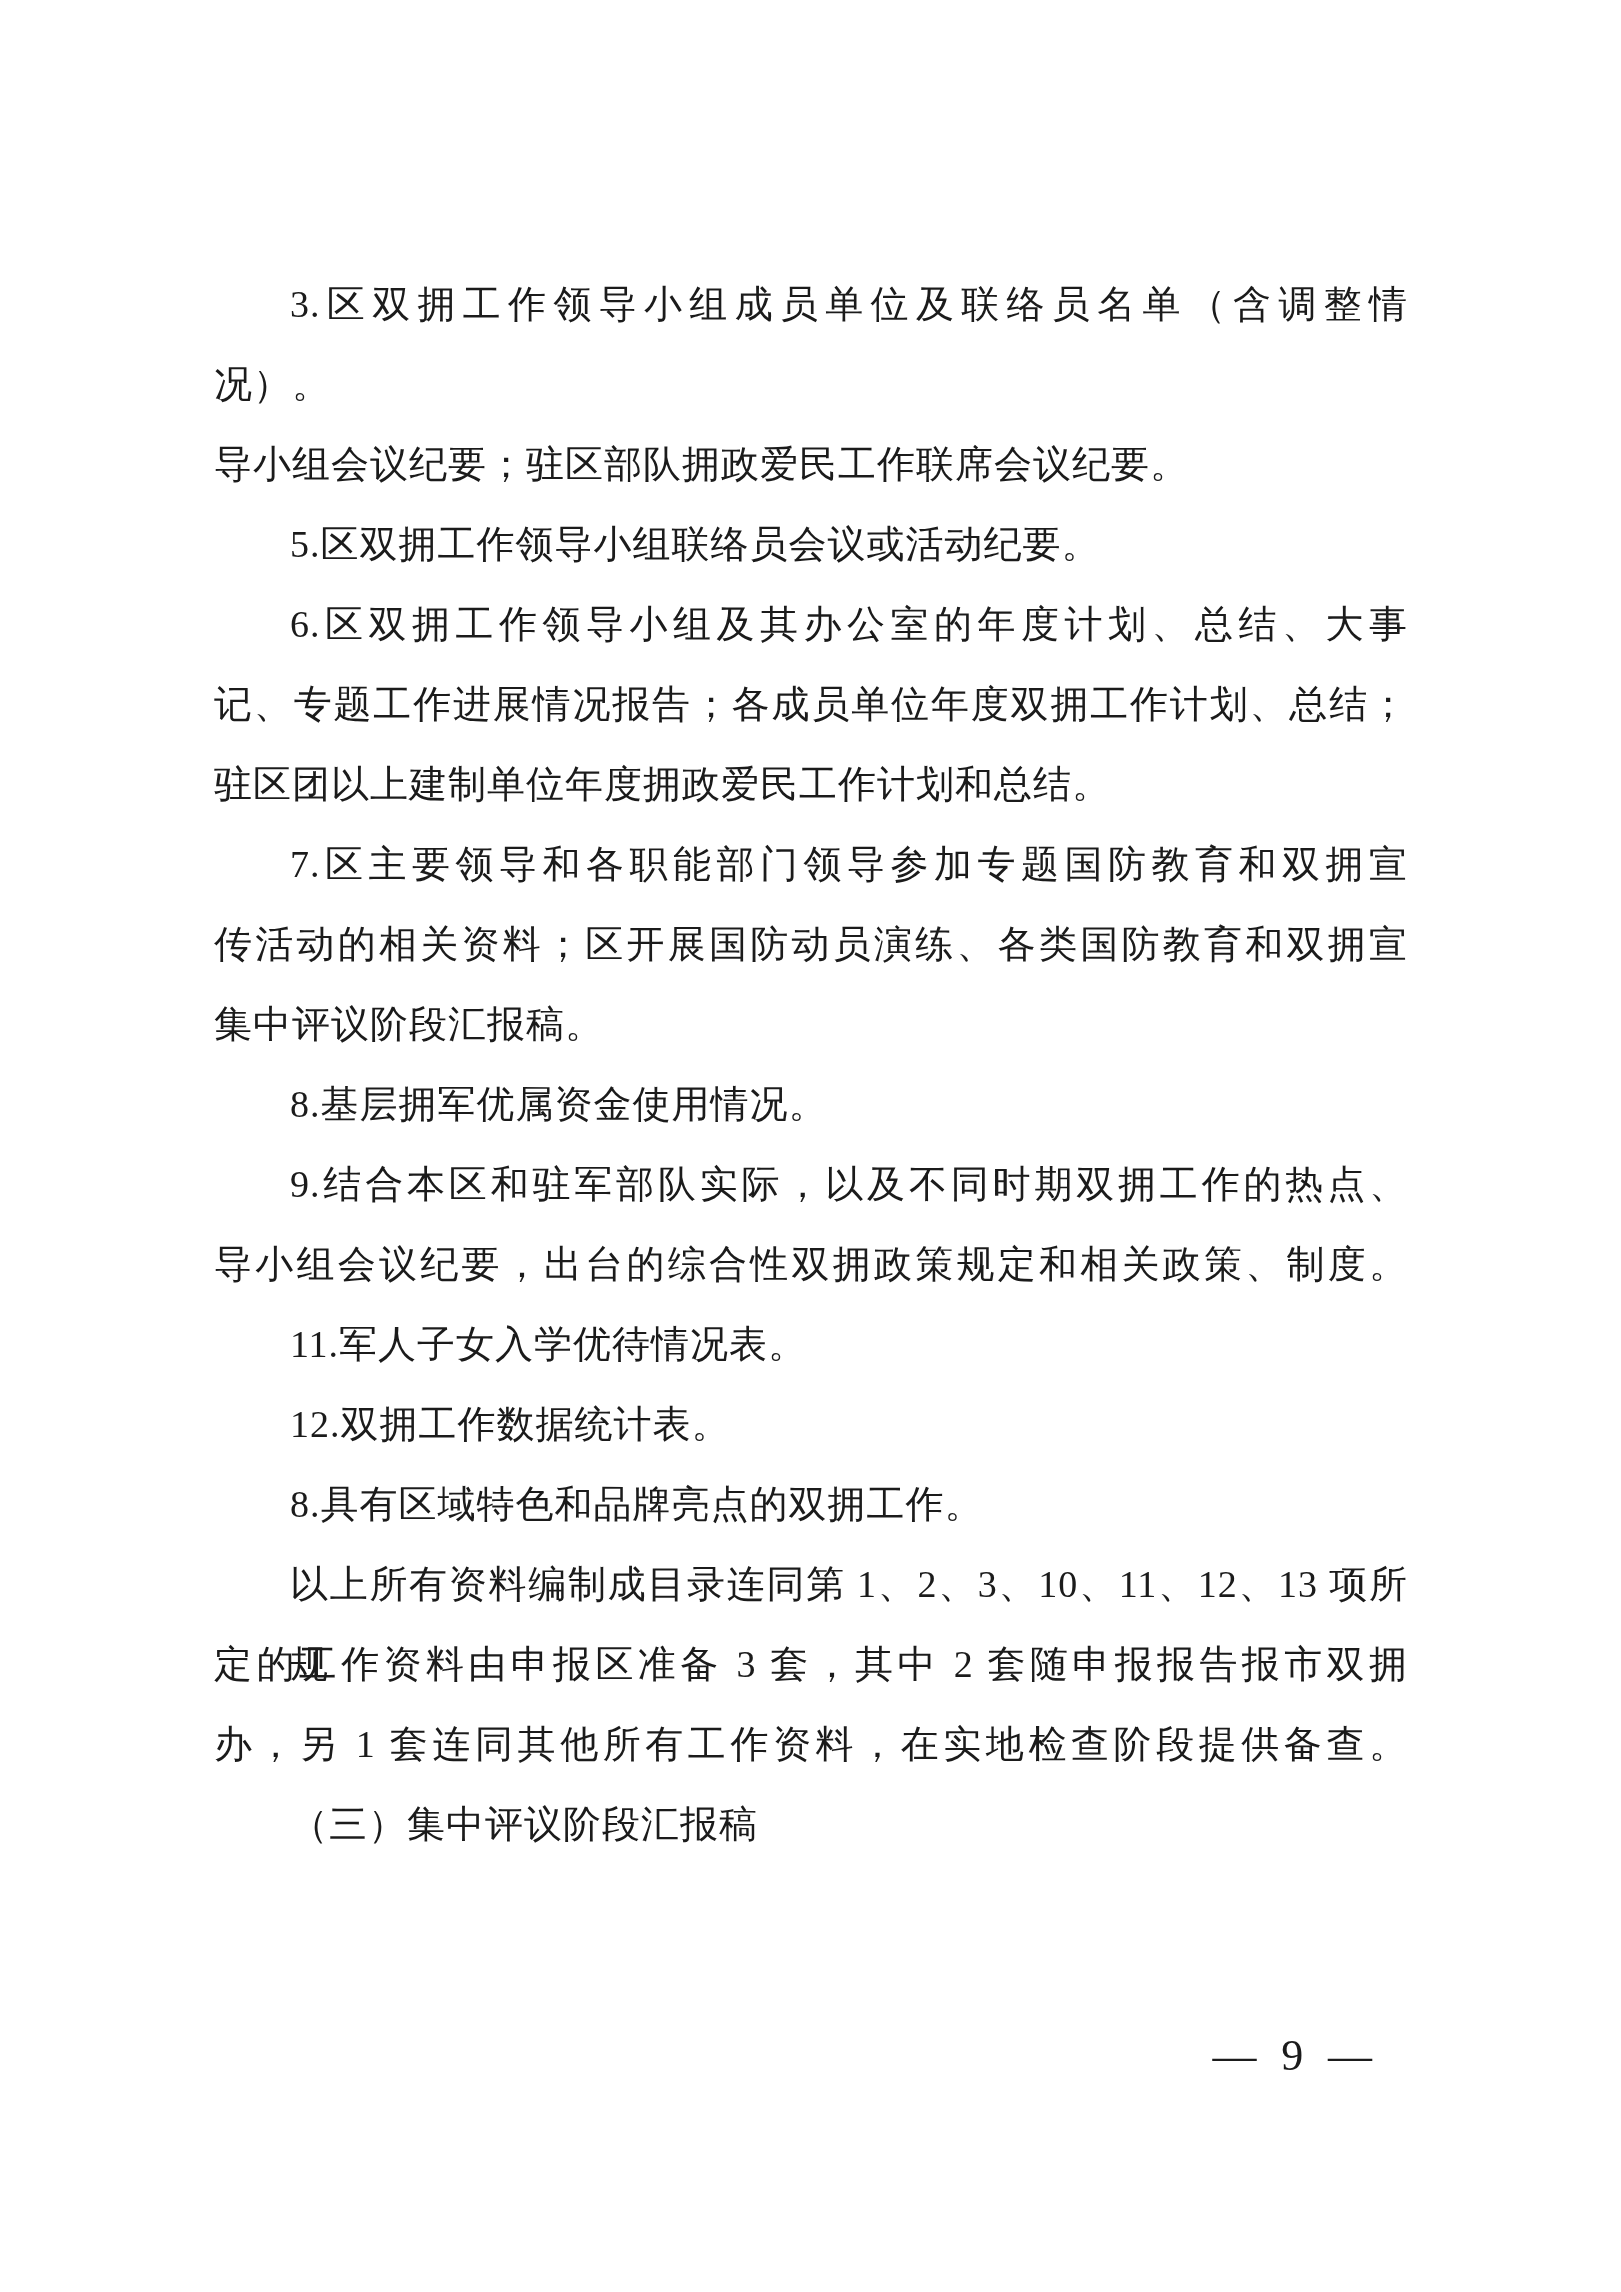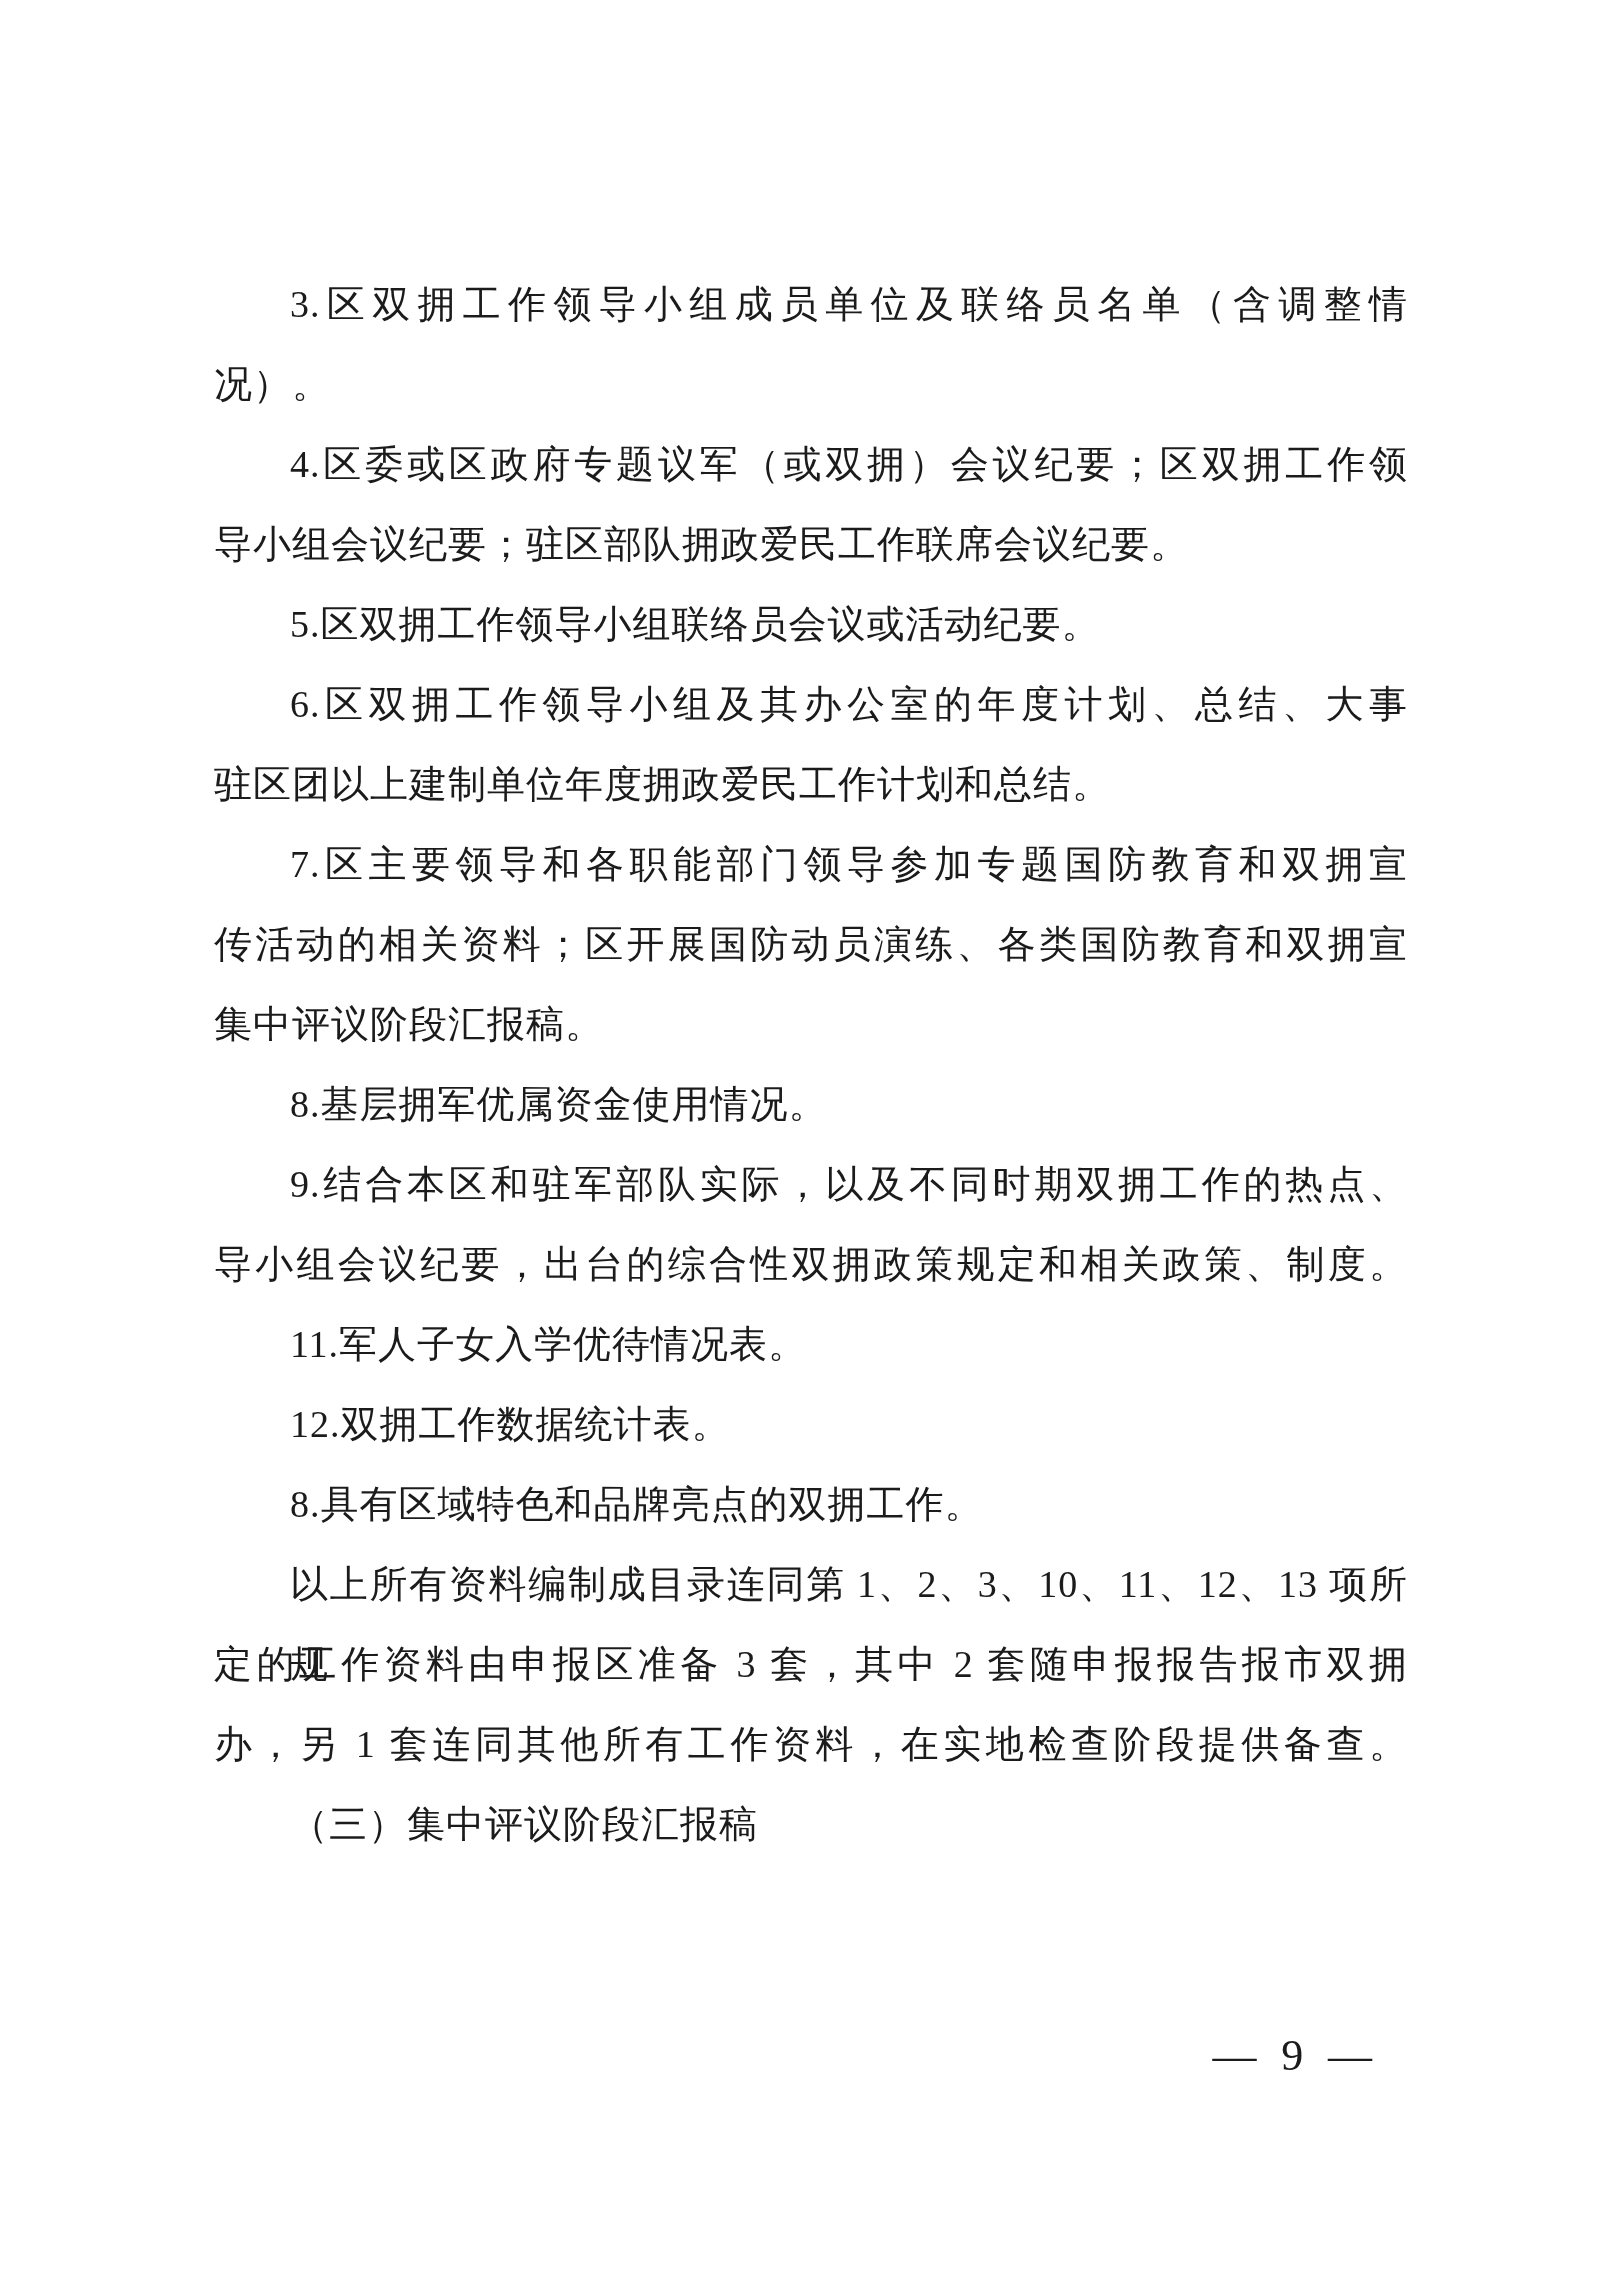--- a/index.html
+++ b/index.html
@@ -46,24 +46,24 @@
     white-space: nowrap;
   }
 </style>
 </head>
 <body>
 
 <div class="page">
   <div class="content">
     <div class="line indent justify">3.区双拥工作领导小组成员单位及联络员名单（含调整情</div>
     <div class="line">况）。</div>
-    <div class="line indent justify">4.区委或区政府专题议军（或双拥）会议纪要；区双拥工作领</div>
     <div class="line">导小组会议纪要；驻区部队拥政爱民工作联席会议纪要。</div>
     <div class="line indent">5.区双拥工作领导小组联络员会议或活动纪要。</div>
     <div class="line indent justify">6.区双拥工作领导小组及其办公室的年度计划、总结、大事</div>
+    <div class="line justify">记、专题工作进展情况报告；各成员单位年度双拥工作计划、总结；</div>
     <div class="line">驻区团以上建制单位年度拥政爱民工作计划和总结。</div>
     <div class="line indent justify">7.区主要领导和各职能部门领导参加专题国防教育和双拥宣</div>
     <div class="line justify">传活动的相关资料；区开展国防动员演练、各类国防教育和双拥宣</div>
     <div class="line">集中评议阶段汇报稿。</div>
     <div class="line indent">8.基层拥军优属资金使用情况。</div>
     <div class="line indent justify">9.结合本区和驻军部队实际，以及不同时期双拥工作的热点、</div>
     <div class="line justify">导小组会议纪要，出台的综合性双拥政策规定和相关政策、制度。</div>
     <div class="line indent">11.军人子女入学优待情况表。</div>
     <div class="line indent">12.双拥工作数据统计表。</div>
     <div class="line indent">8.具有区域特色和品牌亮点的双拥工作。</div>

